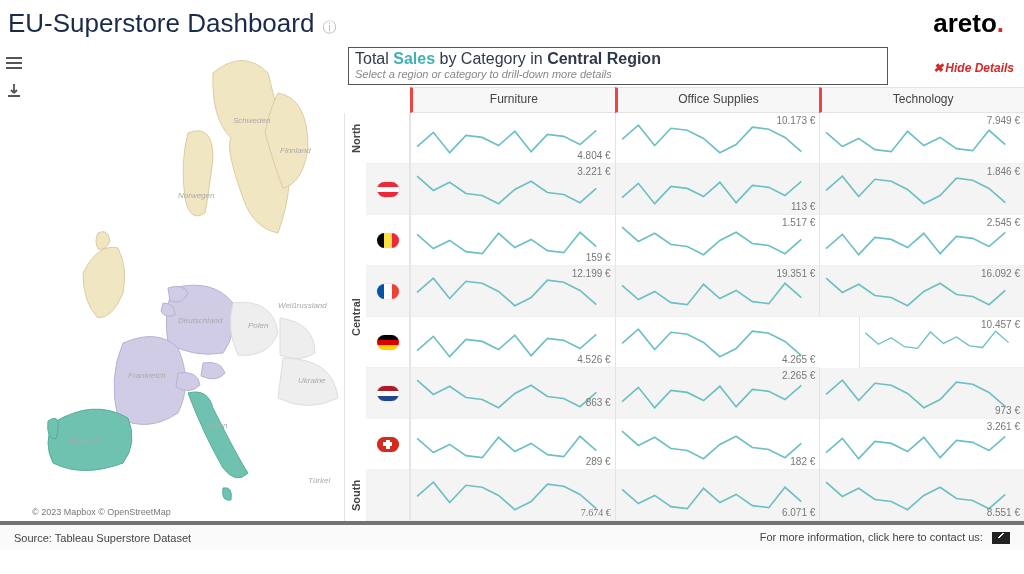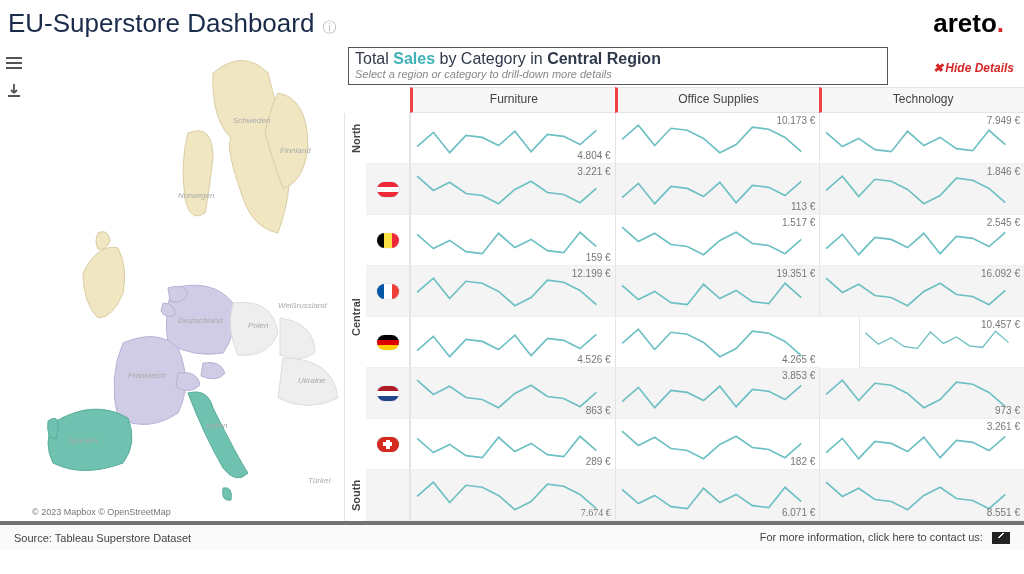--- a/index.html
+++ b/index.html
@@ -235,27 +235,27 @@
           </svg>
           <div class="spark-val" style="top: 2px;">10.457 €</div>
         </div>
         <div class="flag-cell alt" style="grid-area: 7 / 2; background: rgb(244, 244, 244);">
           <div class="flag flag-nl"></div>
         </div>
         <div class="spark-cell alt" style="grid-area: 7 / 3;">
           <svg viewBox="0 0 196 40">
             <polyline points="4,10 20,24 36,16 52,27 68,29 84,37 100,23 116,15 132,26 148,28 164,36 180,22" fill="none" stroke="#6cbfc2" stroke-width="1.6"></polyline>
           </svg>
-          <div class="spark-val" style="bottom: 2px;">863 €</div>
+          <div class="spark-val" style="bottom: 10px;">863 €</div>
         </div>
         <div class="spark-cell alt" style="grid-area: 7 / 4;">
           <svg viewBox="0 0 196 40">
             <polyline points="4,31 20,17 36,37 52,20 68,22 84,30 100,16 116,36 132,19 148,21 164,29 180,15" fill="none" stroke="#6cbfc2" stroke-width="1.6"></polyline>
           </svg>
-          <div class="spark-val" style="top: 2px;">3.853 €</div>
+          <div class="spark-val" style="top: 2px;">2.265 €</div>
         </div>
         <div class="spark-cell alt" style="grid-area: 7 / 5;">
           <svg viewBox="0 0 196 40">
             <polyline points="4,24 20,10 36,30 52,13 68,15 84,23 100,37 116,29 132,12 148,14 164,22 180,36" fill="none" stroke="#6cbfc2" stroke-width="1.6"></polyline>
           </svg>
           <div class="spark-val" style="bottom: 2px;">973 €</div>
         </div>
         <div class="flag-cell" style="grid-area: 8 / 2;">
           <div class="flag flag-ch"></div>
         </div>

